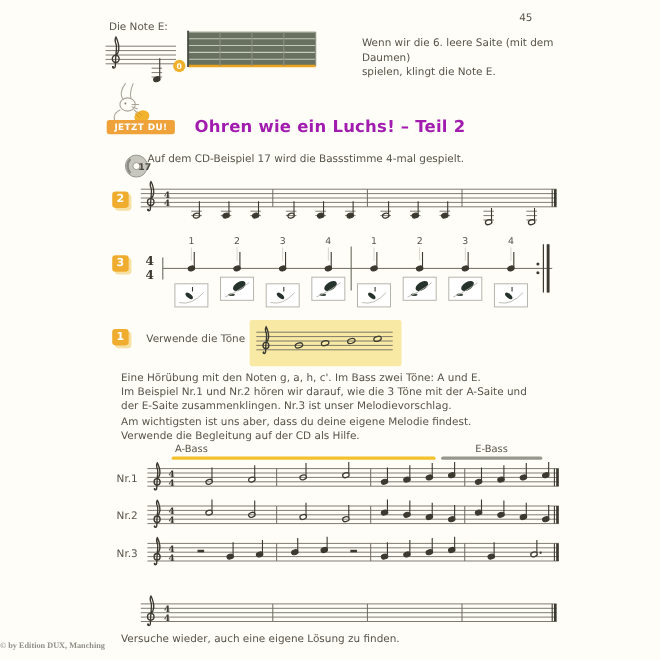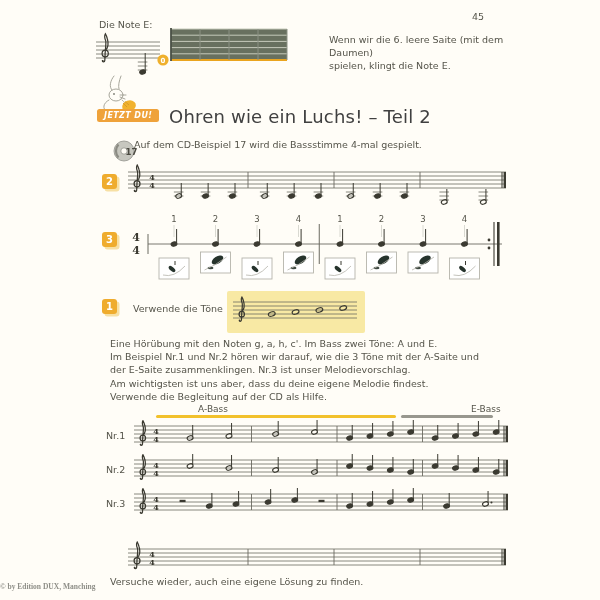--- a/index.html
+++ b/index.html
@@ -1,25 +1,25 @@
 <!DOCTYPE html>
 <html><head>
 <meta charset="utf-8">
 <style>
   html,body{margin:0;padding:0;}
   body{width:600px;height:600px;background:#fffdf7;font-family:"DejaVu Sans",sans-serif;color:#55544a;overflow:hidden;}
   .page{position:relative;width:600px;height:556px;}
   .abs{position:absolute;}
   .txt{font-size:9.5px;line-height:13.2px;color:#55544a;}
-  .small{font-size:9px;margin-left:39px;}
+  .small{font-size:9px;}
   .page-num{font-size:9.5px;color:#55544a;}
-  .heading{font-size:18px;font-weight:normal;color:#404040;text-align:center;letter-spacing:.2px;}
+  .heading{font-size:15px;font-weight:bold;color:#a21caf;text-align:center;letter-spacing:.2px;}
   .num-badge{width:15px;height:15px;background:#efac2e;border-radius:3px;box-shadow:2.5px 2.5px 0 #f7e0a4;
     color:#fff;font-weight:bold;font-size:10px;display:flex;align-items:center;justify-content:center;}
-  .jetzt{background:#efa23a;color:#fff;font-size:8px;font-weight:bold;font-style:italic;
+  .jetzt{background:#efa23a;color:#fff;font-size:8px;font-weight:bold;
     padding:2px 7px;border-radius:2.5px;letter-spacing:.4px;}
   .hl-box{background:#f8e9a4;border-radius:2px;}
   .bar{height:3px;border-radius:1.5px;}
   .footer{font-family:"Liberation Serif",serif;font-size:7.5px;color:#8f8f88;text-align:left;width:100%;font-weight:bold;}
   .ts{font:bold 8px "DejaVu Serif",serif;fill:#3b3a31;}
   .ts2{font:bold 11px "DejaVu Serif",serif;fill:#3b3a31;}
   .cnt{font:8.5px "DejaVu Sans",sans-serif;fill:#55544a;}
   .fz{font:bold 7px "DejaVu Sans",sans-serif;fill:#ffffff;}
   .cdnum{font:bold 8.5px "DejaVu Sans",sans-serif;fill:#4c4b42;}
 </style>

